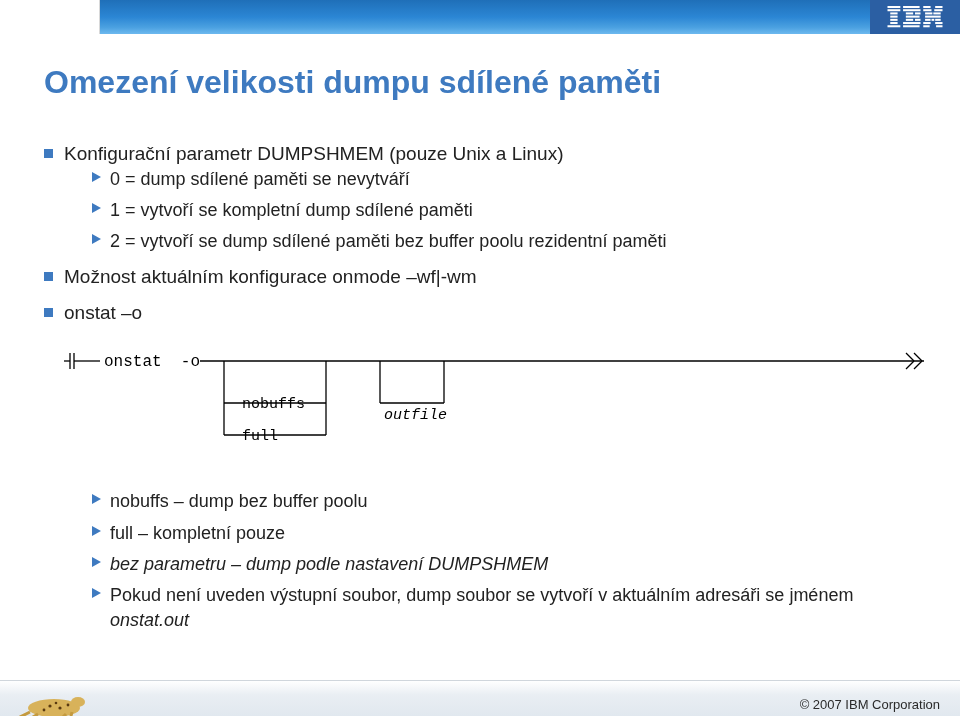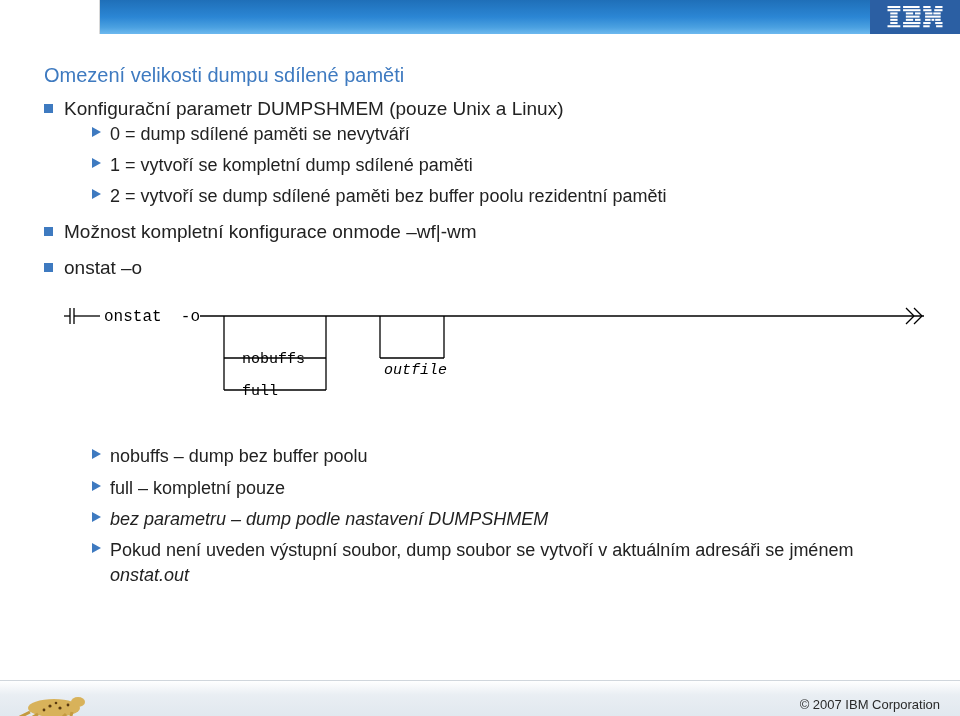--- a/index.html
+++ b/index.html
@@ -10,21 +10,21 @@
   .header { height: 34px; display: flex; }
   .h-left { width: 100px; height: 34px; background: #fff; border-right: 1px solid #d8d8d8; }
   .h-mid { flex: 1; display: flex; flex-direction: column; }
   .h-mid-top { height: 17px; background: linear-gradient(to bottom, #1f6fb8 0%, #2b86d4 100%); }
   .h-mid-bot { height: 17px; background: linear-gradient(to bottom, #2b86d4 0%, #4aa0e0 60%, #6db9ef 100%); }
   .h-right { width: 90px; height: 34px; display: flex; align-items: center; justify-content: center; background: #2b5fa3; }
   .h-right svg { width: 58px; height: 22px; }
   
   .body { flex: 1; padding: 30px 44px 0 44px; position: relative; }
   
-  .title { font-size: 20px; font-weight: 400; color: #3e7ac0; margin-bottom: 9px; }
+  .title { font-size: 32px; font-weight: 700; color: #3e7ac0; margin-bottom: 40px; }
   
   .b1 { list-style: none; }
   .b1 > li { position: relative; padding-left: 20px; font-size: 19px; color: #222; margin-bottom: 10px; line-height: 1.35; }
   .b1 > li::before { content: ""; position: absolute; left: 0; top: 8px; width: 9px; height: 9px; background: #3e7ac0; }
   
   .b2 { list-style: none; padding-left: 28px; }
   .b2 > li { position: relative; padding-left: 18px; font-size: 18px; color: #222; margin-bottom: 6px; line-height: 1.4; }
   .b2 > li::before { content: ""; position: absolute; left: 0; top: 5px; width: 0; height: 0; border-left: 9px solid #3e7ac0; border-top: 5px solid transparent; border-bottom: 5px solid transparent; }
   .b2 > li.italic span { font-style: italic; }
   .b2 > li .norm { font-style: normal; }
@@ -94,21 +94,21 @@
 
     <ul class="b1">
       <li>
         <span>Konfigurační parametr DUMPSHMEM (pouze Unix a Linux)</span>
         <ul class="b2">
           <li><span>0 = dump sdílené paměti se nevytváří</span></li>
           <li><span>1 = vytvoří se kompletní dump sdílené paměti</span></li>
           <li><span>2 = vytvoří se dump sdílené paměti bez buffer poolu rezidentní paměti</span></li>
         </ul>
       </li>
-      <li><span>Možnost kompletní konfigurace onmode –wf|-wm</span></li>
+      <li><span>Možnost aktuálním konfigurace onmode –wf|-wm</span></li>
       <li><span>onstat –o</span></li>
     </ul>
 
     <div class="diagram">
       <svg width="860" height="120" viewBox="0 0 860 120">
         <g stroke="#000" stroke-width="1.3" fill="none">
           <line x1="0" y1="18" x2="6" y2="18"></line>
           <line x1="6" y1="10" x2="6" y2="26"></line>
           <line x1="10" y1="10" x2="10" y2="26"></line>
           <line x1="10" y1="18" x2="36" y2="18"></line>

